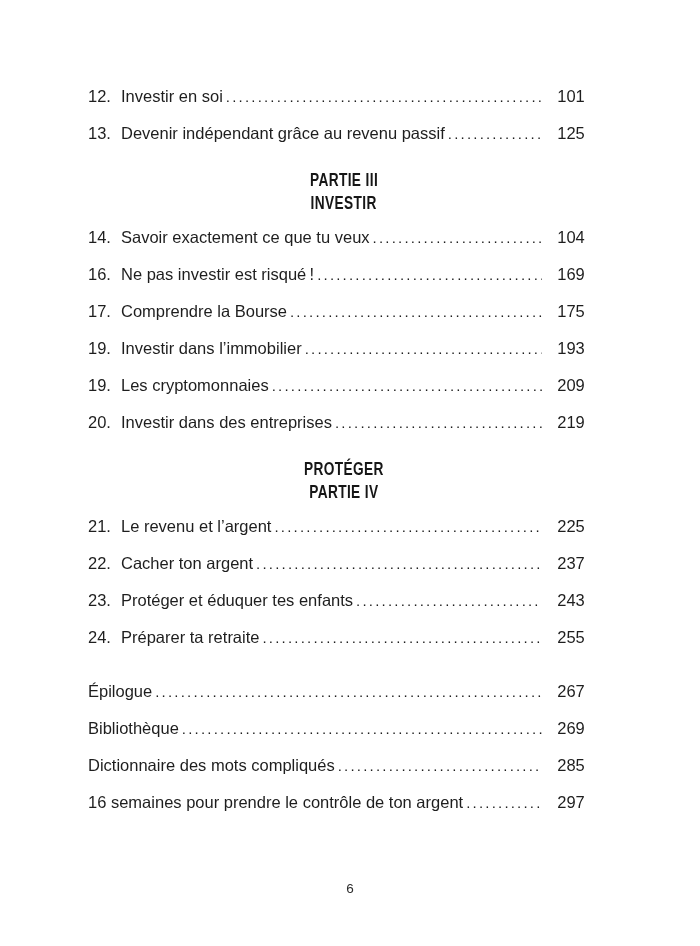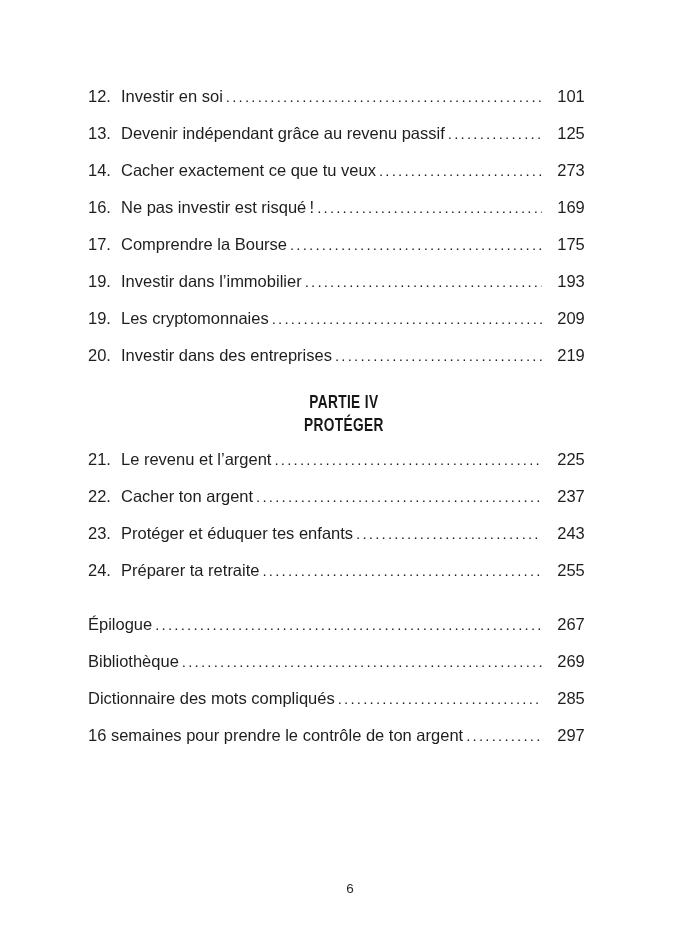--- a/index.html
+++ b/index.html
@@ -100,26 +100,30 @@
       <span class="dots"></span>
       <span class="pagenum">101</span>
     </div>
     <div class="toc-row">
       <span class="num">13.</span>
       <span class="title">Devenir indépendant grâce au revenu passif</span>
       <span class="dots"></span>
       <span class="pagenum">125</span>
     </div>
 
+    <div class="part-heading">
+      <span class="line"><span class="cond">PARTIE III</span></span>
+      <span class="line"><span class="cond">INVESTIR</span></span>
+    </div>
 
     <div class="toc-row">
       <span class="num">14.</span>
-      <span class="title">Cacher exactement ce que tu veux</span>
-      <span class="dots"></span>
-      <span class="pagenum">273</span>
+      <span class="title">Savoir exactement ce que tu veux</span>
+      <span class="dots"></span>
+      <span class="pagenum">104</span>
     </div>
     <div class="toc-row">
       <span class="num">16.</span>
       <span class="title">Ne pas investir est risqué !</span>
       <span class="dots"></span>
       <span class="pagenum">169</span>
     </div>
     <div class="toc-row">
       <span class="num">17.</span>
       <span class="title">Comprendre la Bourse</span>
@@ -139,22 +143,22 @@
       <span class="pagenum">209</span>
     </div>
     <div class="toc-row">
       <span class="num">20.</span>
       <span class="title">Investir dans des entreprises</span>
       <span class="dots"></span>
       <span class="pagenum">219</span>
     </div>
 
     <div class="part-heading">
+      <span class="line"><span class="cond">PROTÉGER</span></span>
       <span class="line"><span class="cond">PARTIE IV</span></span>
-      <span class="line"><span class="cond">PROTÉGER</span></span>
     </div>
 
     <div class="toc-row">
       <span class="num">21.</span>
       <span class="title">Le revenu et l’argent</span>
       <span class="dots"></span>
       <span class="pagenum">225</span>
     </div>
     <div class="toc-row">
       <span class="num">22.</span>

